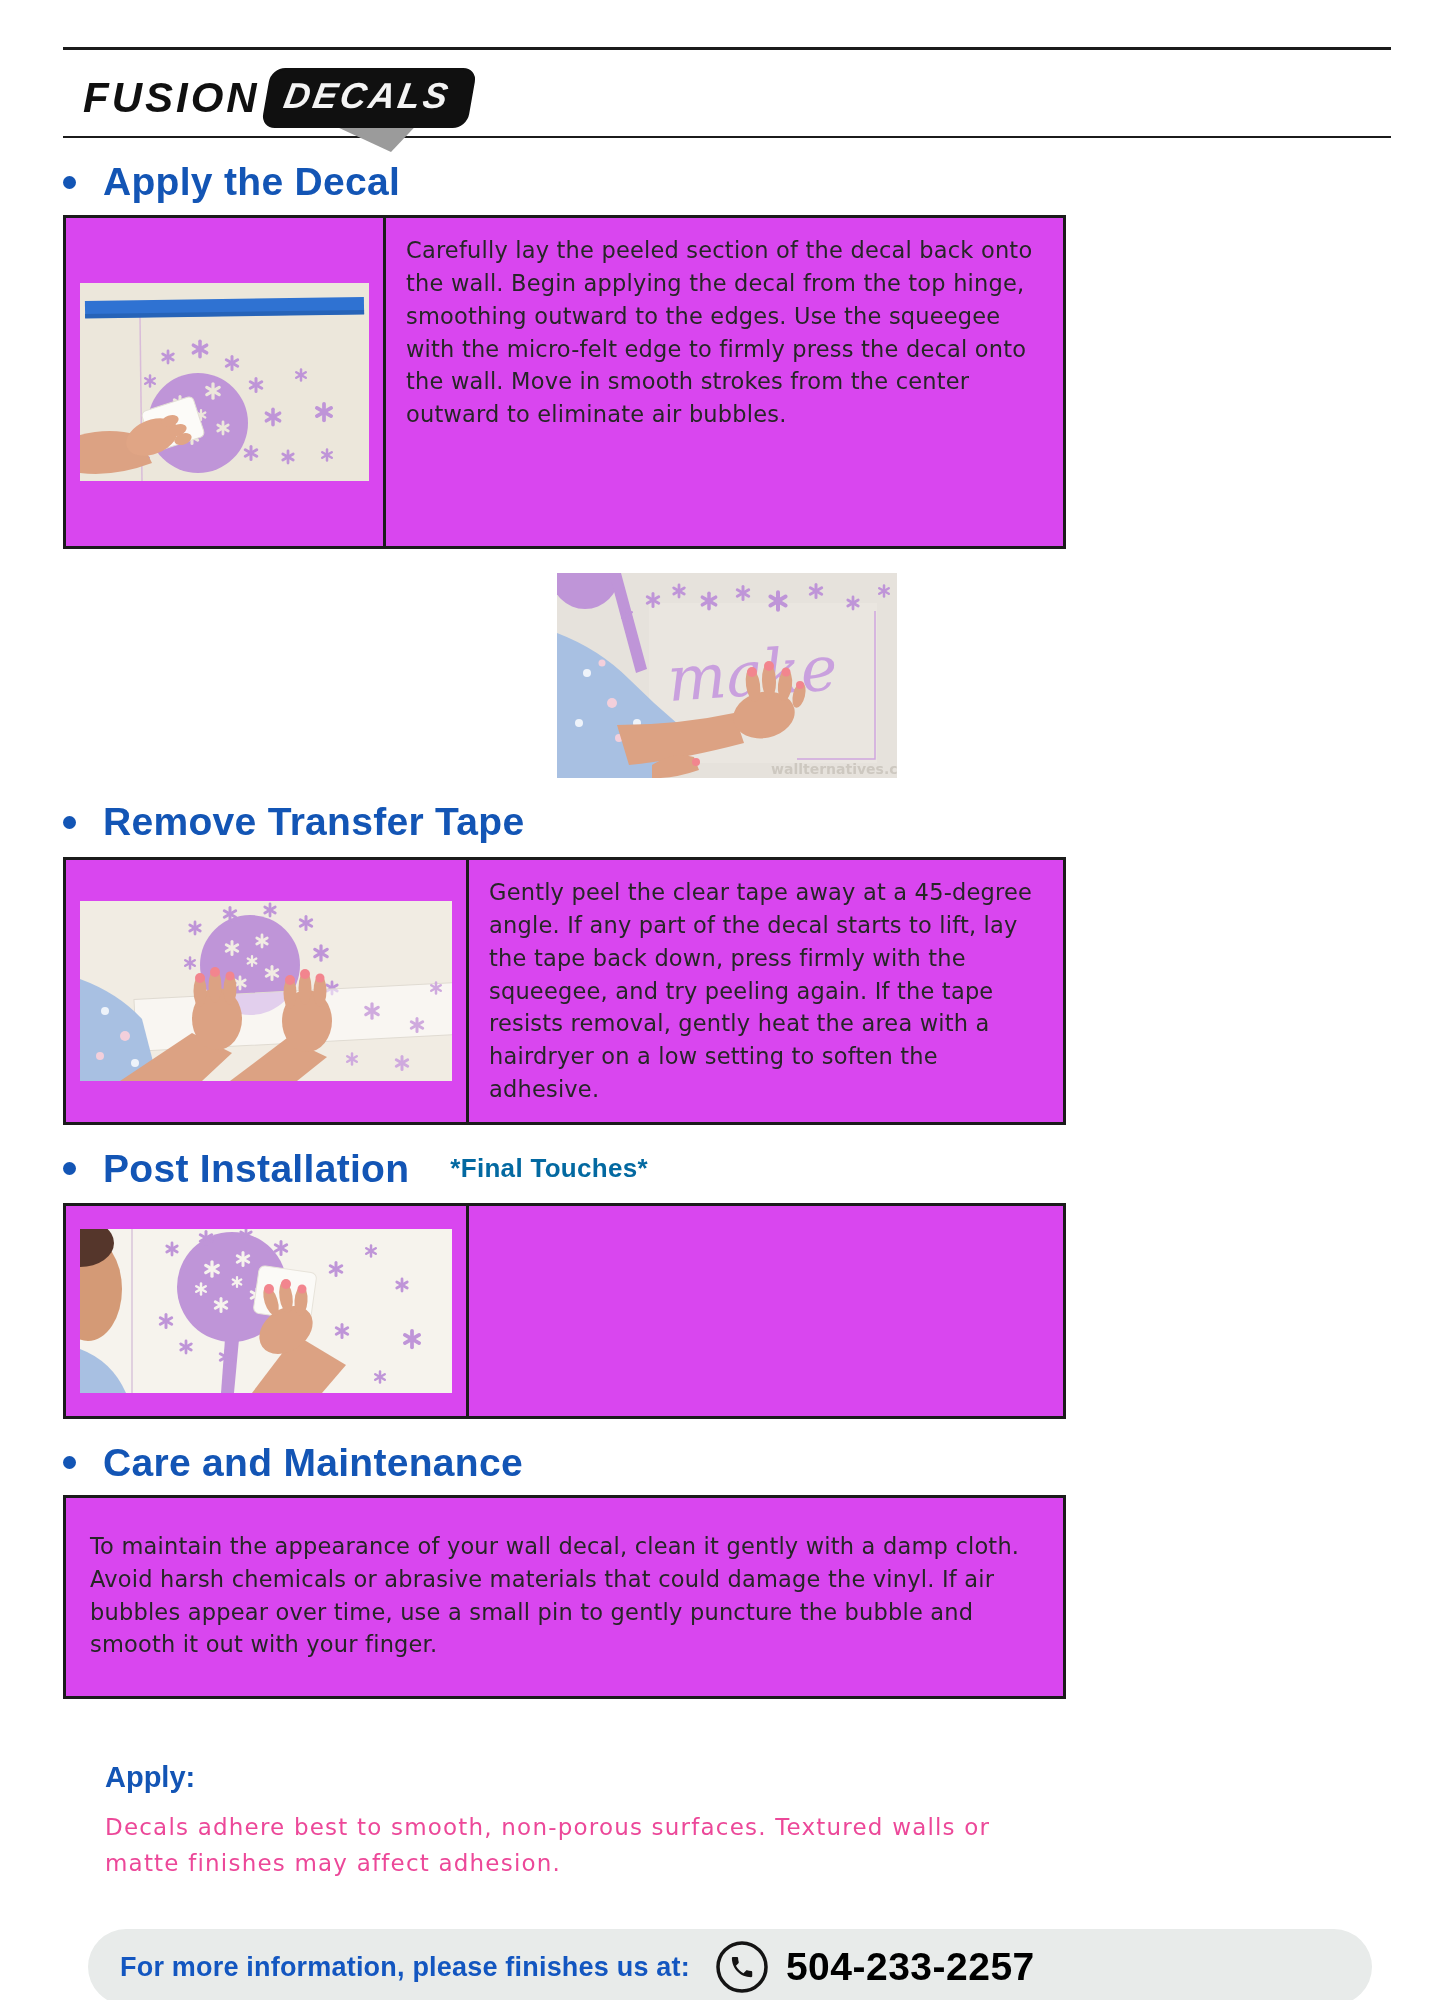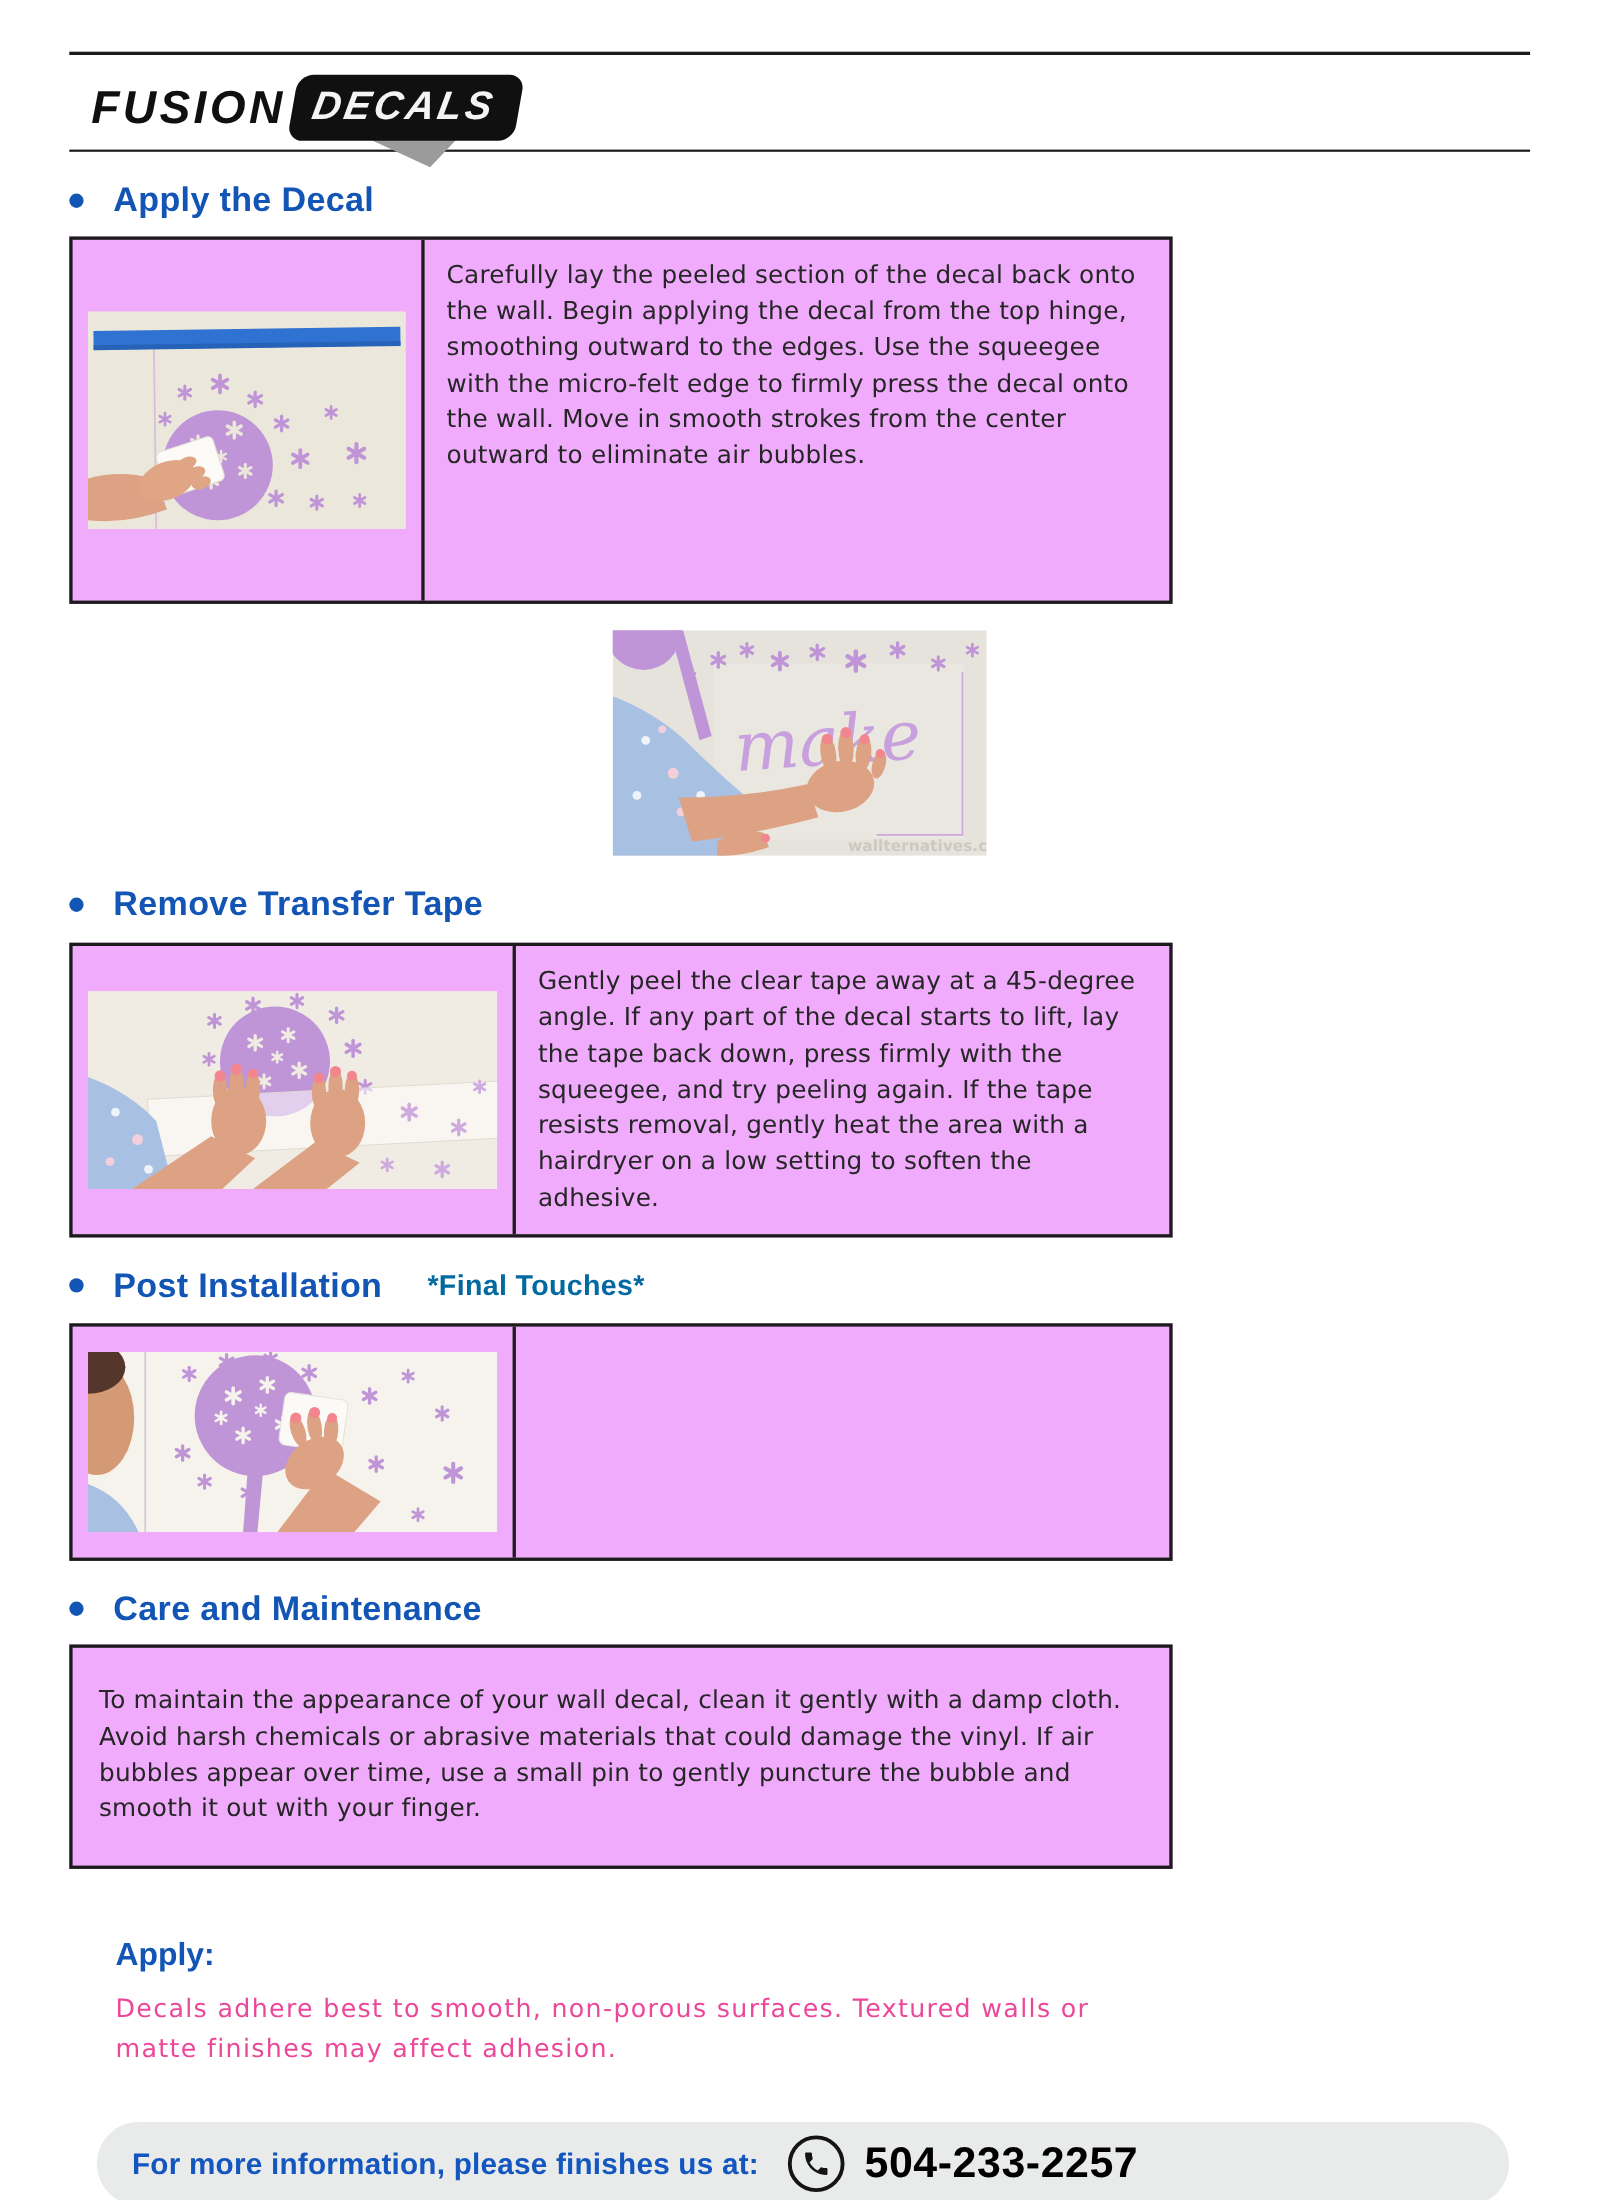--- a/index.html
+++ b/index.html
@@ -28,29 +28,29 @@
   .logo-decals{
     font-family:"Liberation Sans",sans-serif;font-weight:bold;font-style:italic;
     font-size:36px;letter-spacing:3px;color:#f4f4f4;
   }
 
   
   .sec-head{display:flex;align-items:center;gap:27px;margin-top:24px;height:40px;}
   .sec-head .dot{width:13px;height:13px;border-radius:50%;background:#1355b5;flex:none;}
   .sec-title{
     font-family:"Liberation Sans",sans-serif;font-weight:bold;color:#1355b5;
-    font-size:31px;margin:0;letter-spacing:0.3px;
+    font-size:39px;margin:0;letter-spacing:0.3px;
   }
   .sec-subtitle{
     font-family:"Liberation Sans",sans-serif;font-weight:bold;color:#0369a1;
     font-size:26px;margin-left:14px;letter-spacing:0.3px;
   }
 
   
-  .box{border:3px solid #1b1b1b;display:flex;width:1003px;box-sizing:border-box;background:#f0abfc;}
+  .box{border:3px solid #1b1b1b;display:flex;width:1003px;box-sizing:border-box;background:#d946ef;}
   .cell-img{border-right:3px solid #1b1b1b;display:flex;align-items:center;justify-content:center;flex:none;}
   .cell-text{flex:1;padding:16px 20px;box-sizing:border-box;}
   .cell-text.vcenter{display:flex;align-items:center;}
   .box p{margin:0;font-size:22.5px;line-height:1.46;color:#262626;letter-spacing:0.2px;}
   .box-apply{margin-top:13px;min-height:334px;}
   .box-apply .cell-img{width:317px;}
   .box-remove{margin-top:15px;min-height:232px;}
   .box-remove .cell-img{width:400px;}
   .box-post{margin-top:14px;min-height:216px;}
   .box-post .cell-img{width:400px;}

